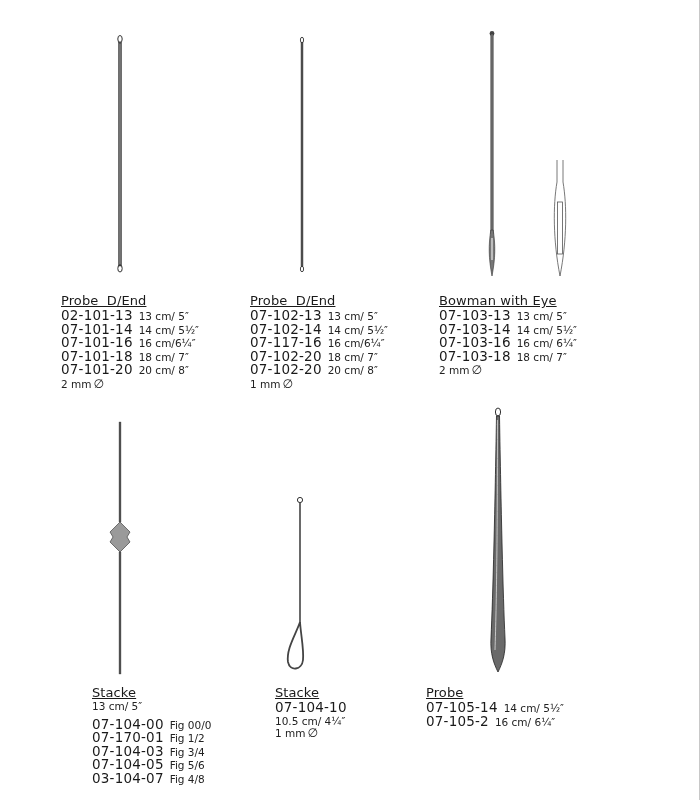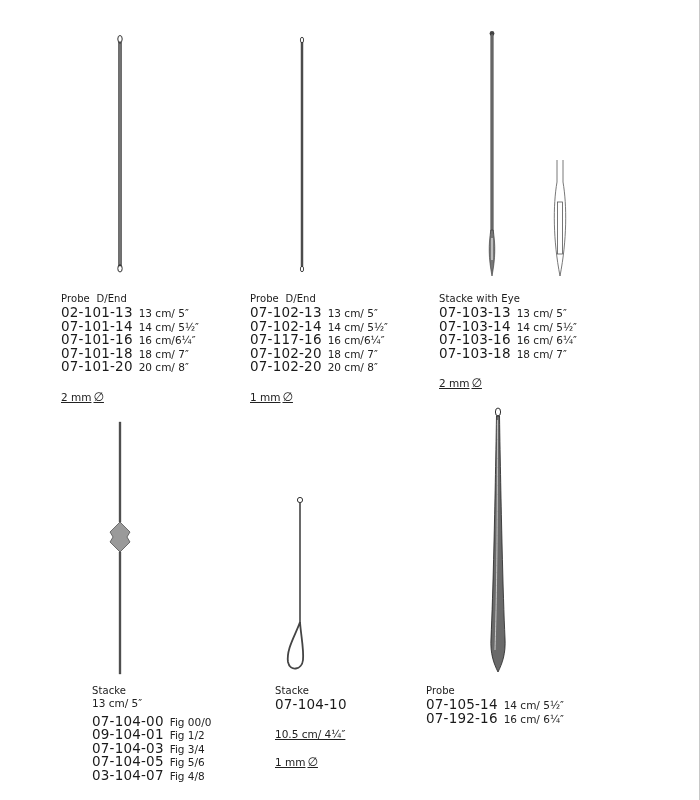--- a/index.html
+++ b/index.html
@@ -1,25 +1,25 @@
 <!DOCTYPE html>
 <html><head>
 <meta charset="utf-8">
 <style>
   html, body { margin: 0; padding: 0; background: #ffffff; }
   body { width: 700px; height: 800px; position: relative; overflow: hidden;
          font-family: "DejaVu Sans", sans-serif; color: #1a1a1a; }
   .frame-right { position: absolute; right: 0; top: 0; width: 1px; height: 800px; background: #c8c8c8; }
   .drawing { position: absolute; }
   .block { position: absolute; line-height: 1; }
-  .title { font-size: 10px; letter-spacing: 0.1px; margin-bottom: 2px; white-space: pre; }
+  .title { font-size: 13px; letter-spacing: 0.1px; margin-bottom: 2px; white-space: pre; text-decoration: underline; }
   .row { display: flex; align-items: baseline; height: 13.6px; white-space: nowrap; }
   .code { font-size: 13.5px; letter-spacing: 0.2px; }
   .size { font-size: 10.5px; margin-left: 6px; color: #222; }
-  .note { font-size: 10.5px; margin-top: 17px; color: #222; text-decoration: underline; }
+  .note { font-size: 10.5px; margin-top: 1px; color: #222; }
   .sub { font-size: 10.5px; color: #222; margin-bottom: 6px; }
   .dia { font-family: "DejaVu Sans", sans-serif; font-size: 12px; margin-left: 2px; }
 </style>
 </head>
 <body>
 
 <div class="frame-right"></div>
 
 <svg class="drawing" style="left:110px;top:34px" width="20" height="240" viewBox="0 0 20 240">
   <ellipse cx="10" cy="5" rx="2.2" ry="3.5" fill="none" stroke="#333" stroke-width="1"></ellipse>
@@ -110,21 +110,21 @@
       <span class="size">18 cm/ 7″</span>
     </div>
   <div class="row">
       <span class="code">07-102-20</span>
       <span class="size">20 cm/ 8″</span>
     </div>
   <div class="note"><span>1 mm</span><span class="dia">∅</span></div>
 </div>
 
 <div class="block" style="left:439px;top:294px">
-  <div class="title">Stacke with Eye</div>
+  <div class="title">Bowman with Eye</div>
   <div class="row">
       <span class="code">07-103-13</span>
       <span class="size">13 cm/ 5″</span>
     </div>
   <div class="row">
       <span class="code">07-103-14</span>
       <span class="size">14 cm/ 5½″</span>
     </div>
   <div class="row">
       <span class="code">07-103-16</span>
@@ -138,21 +138,21 @@
 </div>
 
 <div class="block" style="left:92px;top:686px">
   <div class="title">Stacke</div>
   <div class="sub">13 cm/ 5″</div>
   <div class="row">
       <span class="code">07-104-00</span>
       <span class="size">Fig 00/0</span>
     </div>
   <div class="row">
-      <span class="code">09-104-01</span>
+      <span class="code">07-170-01</span>
       <span class="size">Fig 1/2</span>
     </div>
   <div class="row">
       <span class="code">07-104-03</span>
       <span class="size">Fig 3/4</span>
     </div>
   <div class="row">
       <span class="code">07-104-05</span>
       <span class="size">Fig 5/6</span>
     </div>
@@ -171,16 +171,16 @@
   <div class="note"><span>1 mm</span><span class="dia">∅</span></div>
 </div>
 
 <div class="block" style="left:426px;top:686px">
   <div class="title">Probe</div>
   <div class="row">
       <span class="code">07-105-14</span>
       <span class="size">14 cm/ 5½″</span>
     </div>
   <div class="row">
-      <span class="code">07-192-16</span>
+      <span class="code">07-105-2</span>
       <span class="size">16 cm/ 6¼″</span>
     </div>
 </div>
 
 </body></html>

